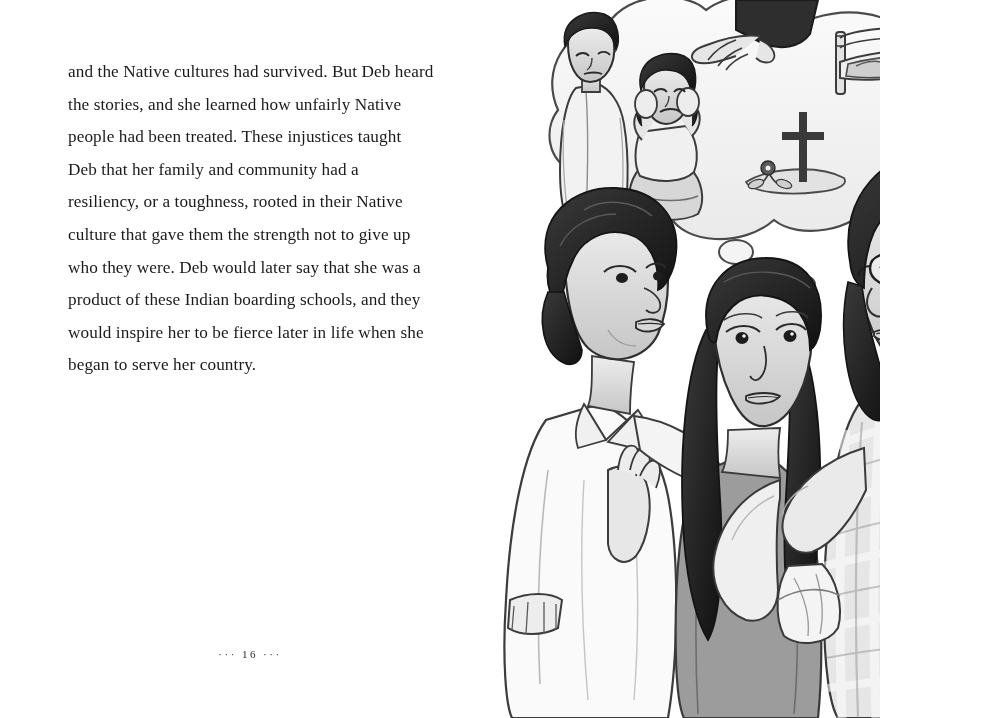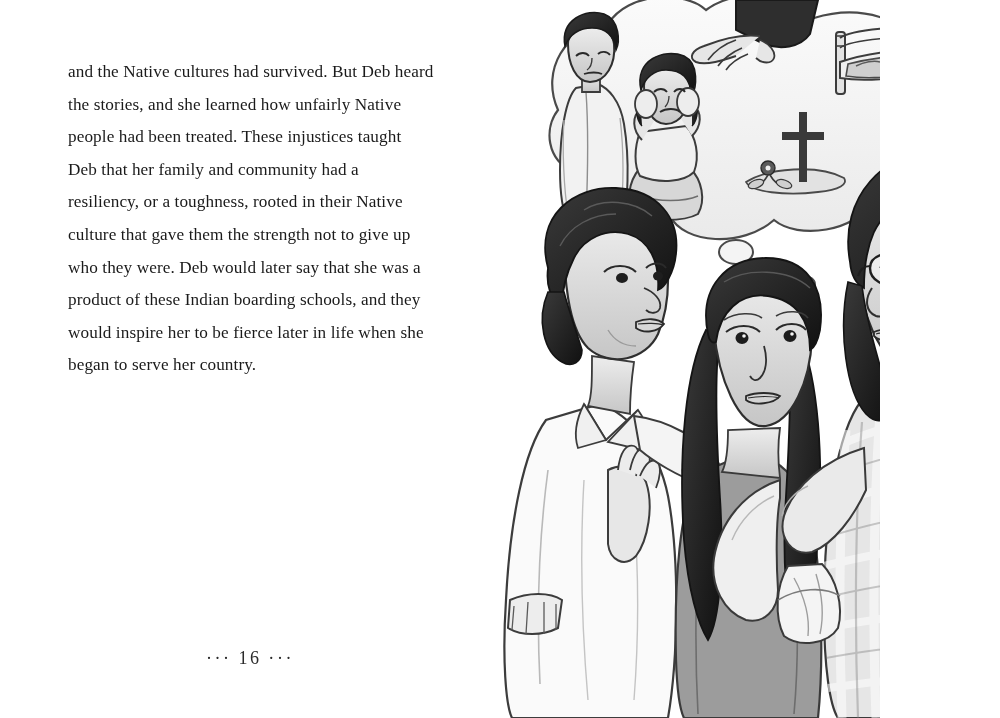--- a/index.html
+++ b/index.html
@@ -37,21 +37,21 @@
     text-align: left;
     letter-spacing: 0.1px;
   }
   .folio {
     position: absolute;
     left: 0;
     top: 648px;
     width: 500px;
     text-align: center;
     font-family: "Liberation Serif", serif;
-    font-size: 18px;
+    font-size: 11px;
     color: #2b2b2b;
     letter-spacing: 2.4px;
   }
   .folio .dots { letter-spacing: 2.6px; }
 
   
   .right-page {
     position: absolute;
     left: 488px;
     top: 0;

